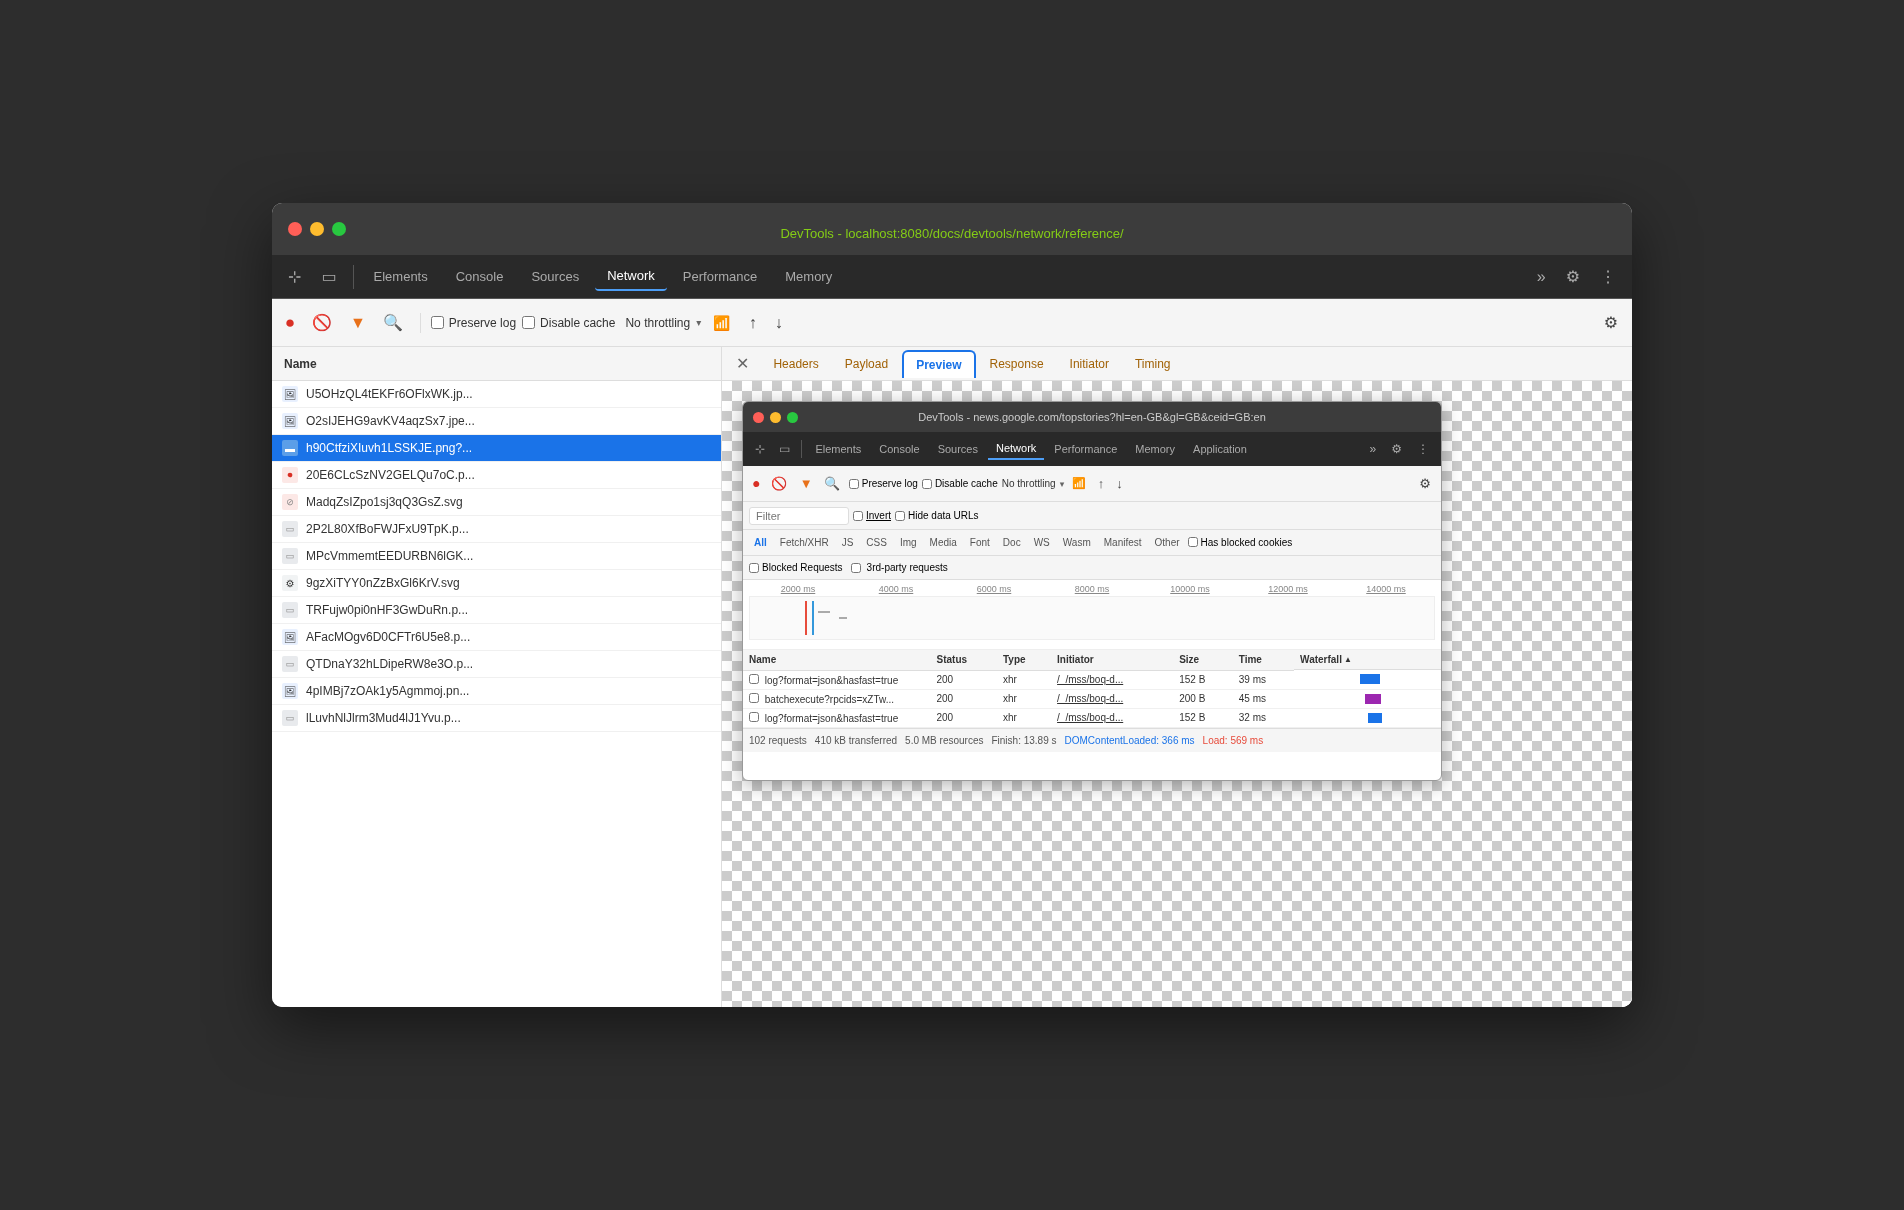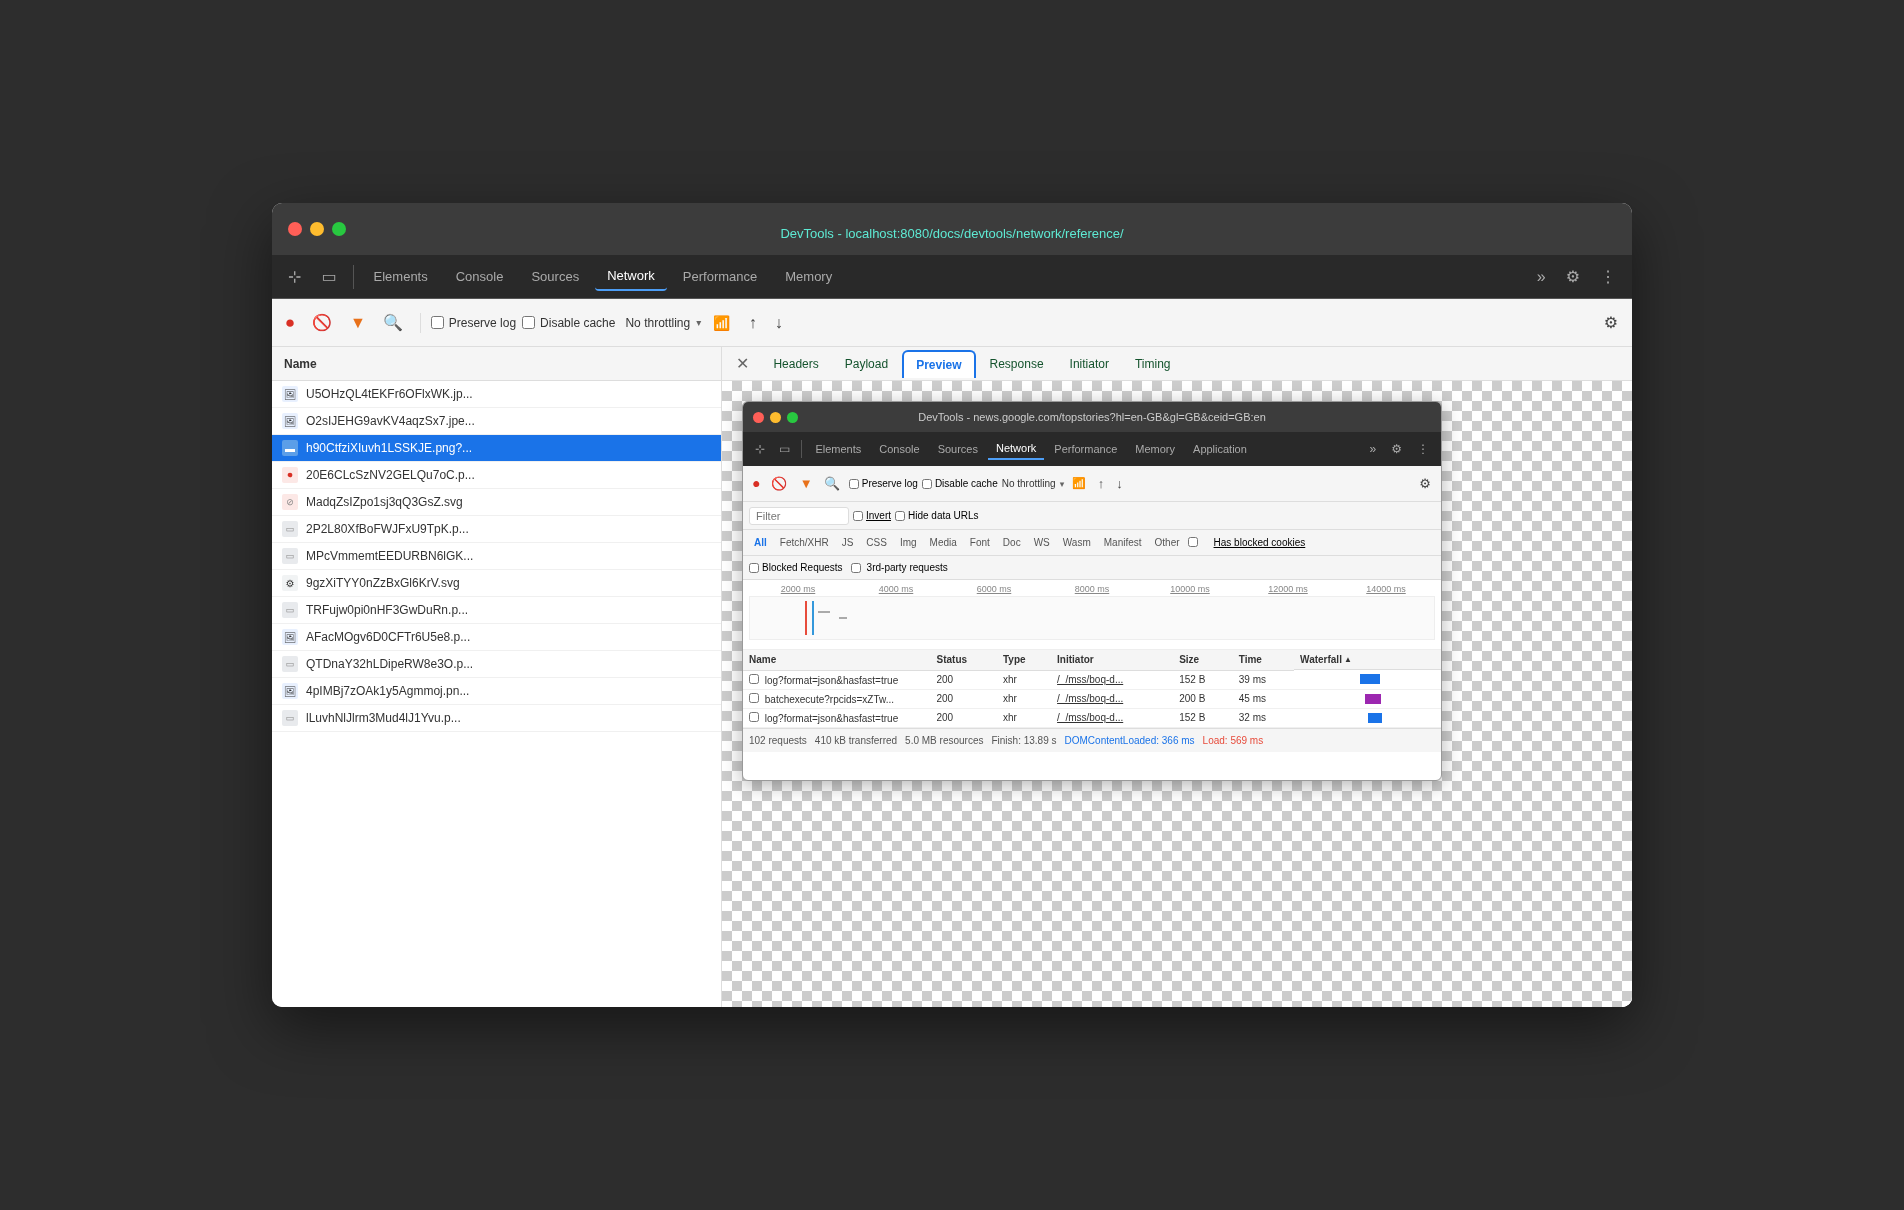--- a/index.html
+++ b/index.html
@@ -37,21 +37,21 @@
       height: 14px;
       border-radius: 50%;
     }
     .tl-red { background: #ff5f57; }
     .tl-yellow { background: #febc2e; }
     .tl-green { background: #28c840; }
     .titlebar-title {
       position: absolute;
       left: 50%;
       transform: translateX(-50%);
-      color: #5eead4;
+      color: #84cc16;
       font-size: 13px;
       white-space: nowrap;
       margin-top: 8px;
     }
     .devtools-tabs {
       background: #292929;
       height: 44px;
       display: flex;
       align-items: center;
       padding: 0 8px;
@@ -202,21 +202,21 @@
       font-size: 16px;
       color: #666;
       padding: 2px 6px;
       margin-right: 4px;
     }
     .panel-tab {
       background: none;
       border: none;
       cursor: pointer;
       font-size: 12px;
-      color: #14532d;
+      color: #a16207;
       padding: 6px 12px;
       border-radius: 4px 4px 0 0;
       white-space: nowrap;
     }
     .panel-tab.active {
       color: #1a73e8;
       font-weight: 600;
       border: 2px solid #1a73e8;
       border-bottom: none;
       background: #fff;
@@ -637,21 +637,21 @@
             <button class="type-btn">JS</button>
             <button class="type-btn">CSS</button>
             <button class="type-btn">Img</button>
             <button class="type-btn">Media</button>
             <button class="type-btn">Font</button>
             <button class="type-btn">Doc</button>
             <button class="type-btn">WS</button>
             <button class="type-btn">Wasm</button>
             <button class="type-btn">Manifest</button>
             <button class="type-btn">Other</button>
-            <label style="display:flex;align-items:flex-start;gap:16px;font-size:10px;cursor:pointer;text-decoration:underline;">
+            <label style="display:flex;align-items:flex-start;gap:3px;font-size:10px;cursor:pointer;">
               <input type="checkbox" style="width: 10px; height: 10px;">
               <span>Has blocked cookies</span>
             </label>
           </div>
 
           <div class="inner-blocked-row">
             <label style="display:flex;align-items:center;gap:3px;font-size:10px;cursor:pointer;">
               <input type="checkbox" style="width: 10px; height: 10px;">
               <span>Blocked Requests</span>
             </label>

